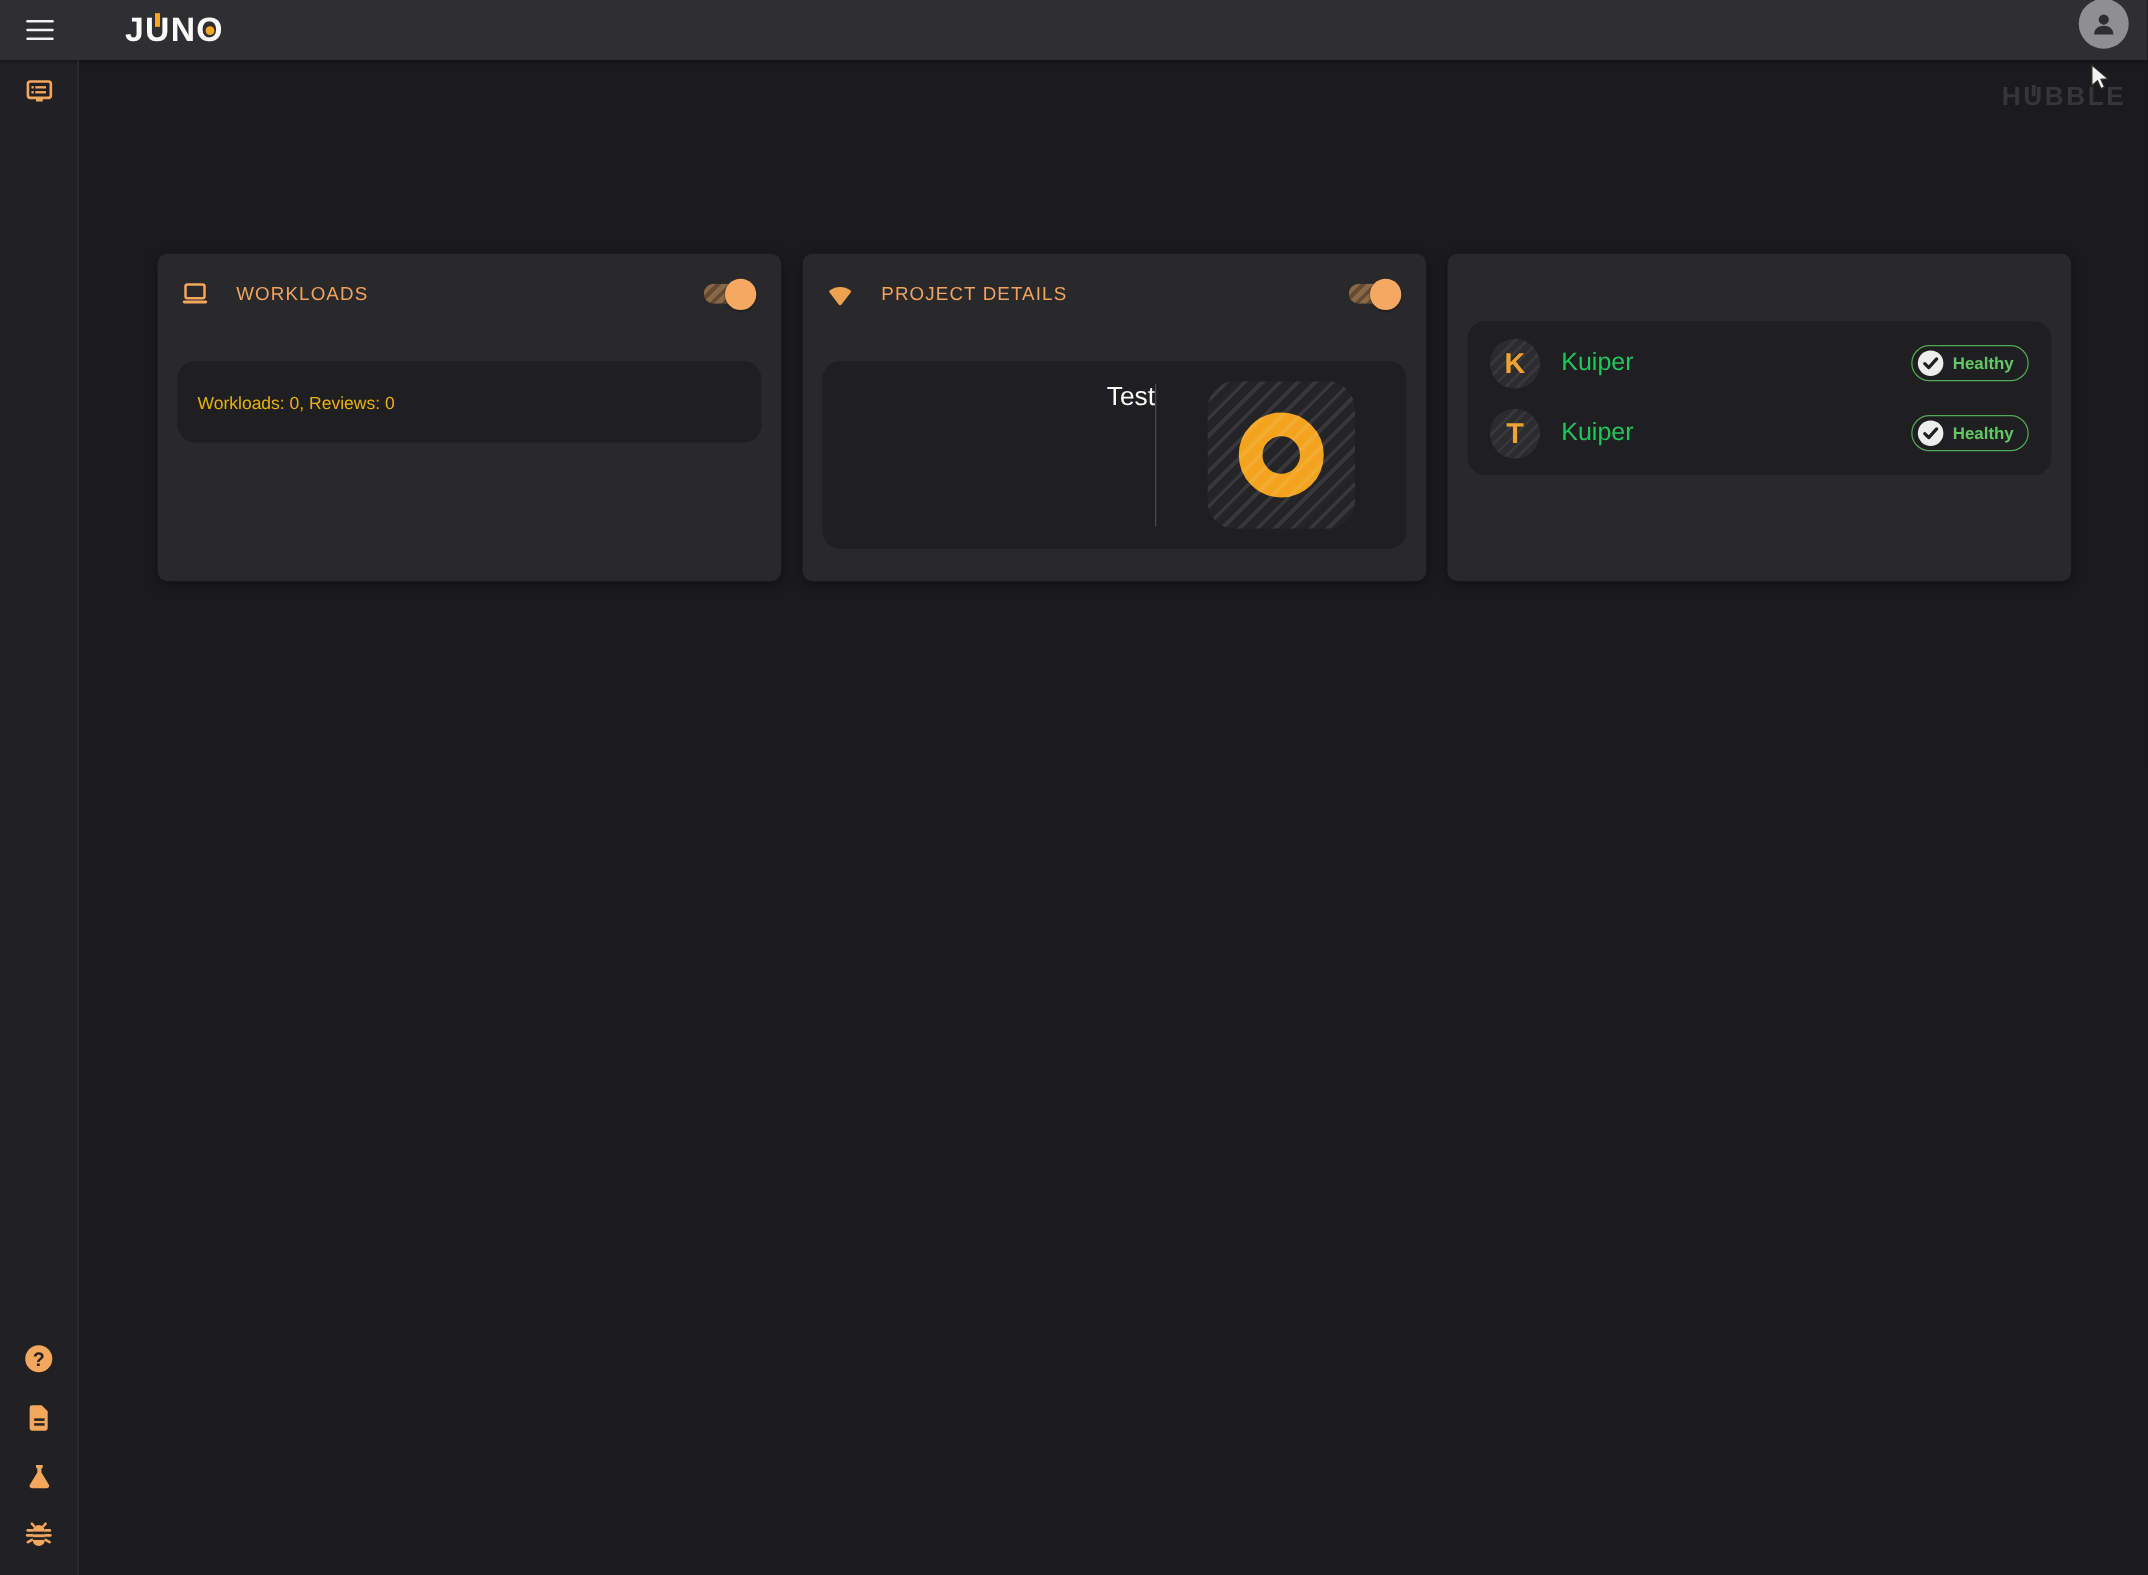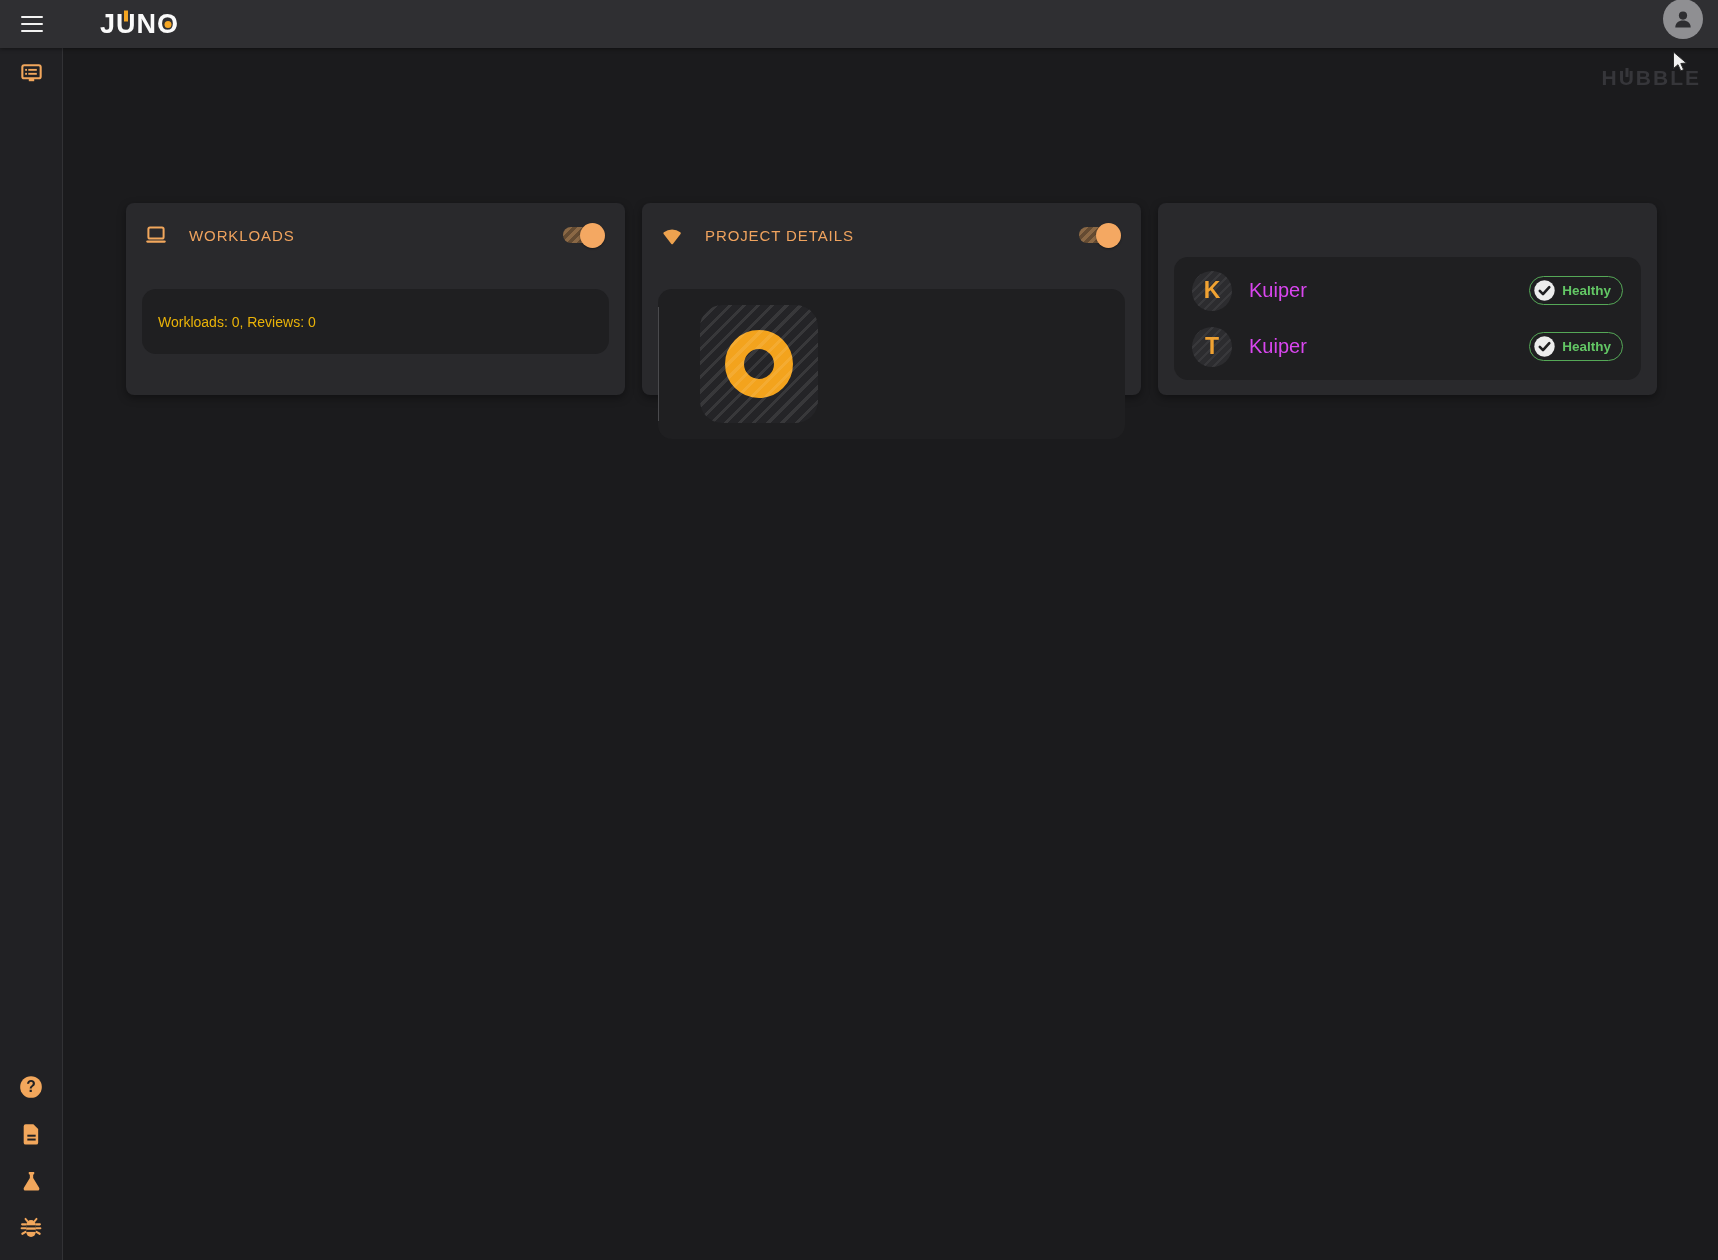--- a/index.html
+++ b/index.html
@@ -51,21 +51,21 @@
   .watermark{ position:absolute; top:18px; right:17px; display:flex;
     font-size:21px; font-weight:700; letter-spacing:2px; color:#36363a; }
   .wm-u{ position:relative; }
   .wm-u::after{ content:""; position:absolute; left:50%; transform:translateX(-50%);
     top:2px; width:3px; height:9px; background:#36363a; }
 
   .cursor{ position:absolute; left:1608px; top:3px; z-index:20; }
 
   
   .cards{ position:absolute; left:62px; right:61px; top:155px; display:flex; gap:17px; }
-  .card{ flex:1; height:192px; background:#29292c; border-radius:8px;
+  .card{ flex:1; height:262px; background:#29292c; border-radius:8px;
     box-shadow:0 3px 9px rgba(0,0,0,.38); padding:16px;text-align:right; }
   .card-head{ display:flex; align-items:center; height:32px; padding-left:1px; }
   .card-title{ margin-left:20px; color:#f0a35e; font-size:15px;
     letter-spacing:.9px; font-weight:500; }
   .head-spacer{ flex:1; }
 
   
   .switch{ position:relative; width:42px; height:25px; margin-right:4px; cursor:pointer; }
   .switch .track{ position:absolute; left:0; top:4.5px; width:37px; height:16px;
     border-radius:8px; background-color:#8a6845;
@@ -93,21 +93,21 @@
     background:repeating-linear-gradient(135deg, rgba(255,255,255,.09) 0 3px, transparent 3px 10px); }
 
   
   .st-panel{ height:123px; padding:0 18px; display:flex; flex-direction:column; justify-content:center; }
   .svc-row{ display:flex; align-items:center; height:56px; cursor:pointer; }
   .svc-avatar{ width:40px; height:40px; border-radius:50%; position:relative;
     background-color:#2c2c2f;
     background-image:repeating-linear-gradient(135deg, rgba(255,255,255,.06) 0 2px, transparent 2px 7px);
     color:#f0a232; font-weight:700; font-size:23px;
     display:flex; align-items:center; justify-content:center; }
-  .svc-name{ margin-left:17px; color:#d946ef; font-size:20px; }
+  .svc-name{ margin-left:17px; color:#22c55e; font-size:20px; }
   .svc-badge{ margin-left:auto; height:29px; border:1.5px solid #55a857; border-radius:15px;
     display:flex; align-items:center; padding:0 11px 0 3px; gap:6px;
     color:#63c765; font-size:13.5px; font-weight:600; }
 </style>
 </head>
 <body>
 
 <header class="topbar">
   <div class="menu-btn">
     <span></span>
@@ -209,20 +209,23 @@
           <path d="M12.1 19 L4.6 9.2 A12.6 12.6 0 0 1 19.6 9.2 Z" fill="#eda24f" stroke="#eda24f" stroke-width="2.4" stroke-linejoin="round"></path>
         </svg>
         <h2 class="card-title">PROJECT DETAILS</h2>
         <div class="head-spacer"></div>
         <div class="switch on">
           <div class="track"></div>
           <div class="knob"></div>
         </div>
       </div>
       <div class="panel pd-panel">
+        <div class="proj-left">
+          <span class="proj-name">Test</span>
+        </div>
         <div class="vdivider"></div>
         <div class="proj-right">
           <div class="tile">
             <div class="donut"></div>
           </div>
         </div>
       </div>
     </section>
 
     <section class="card">

